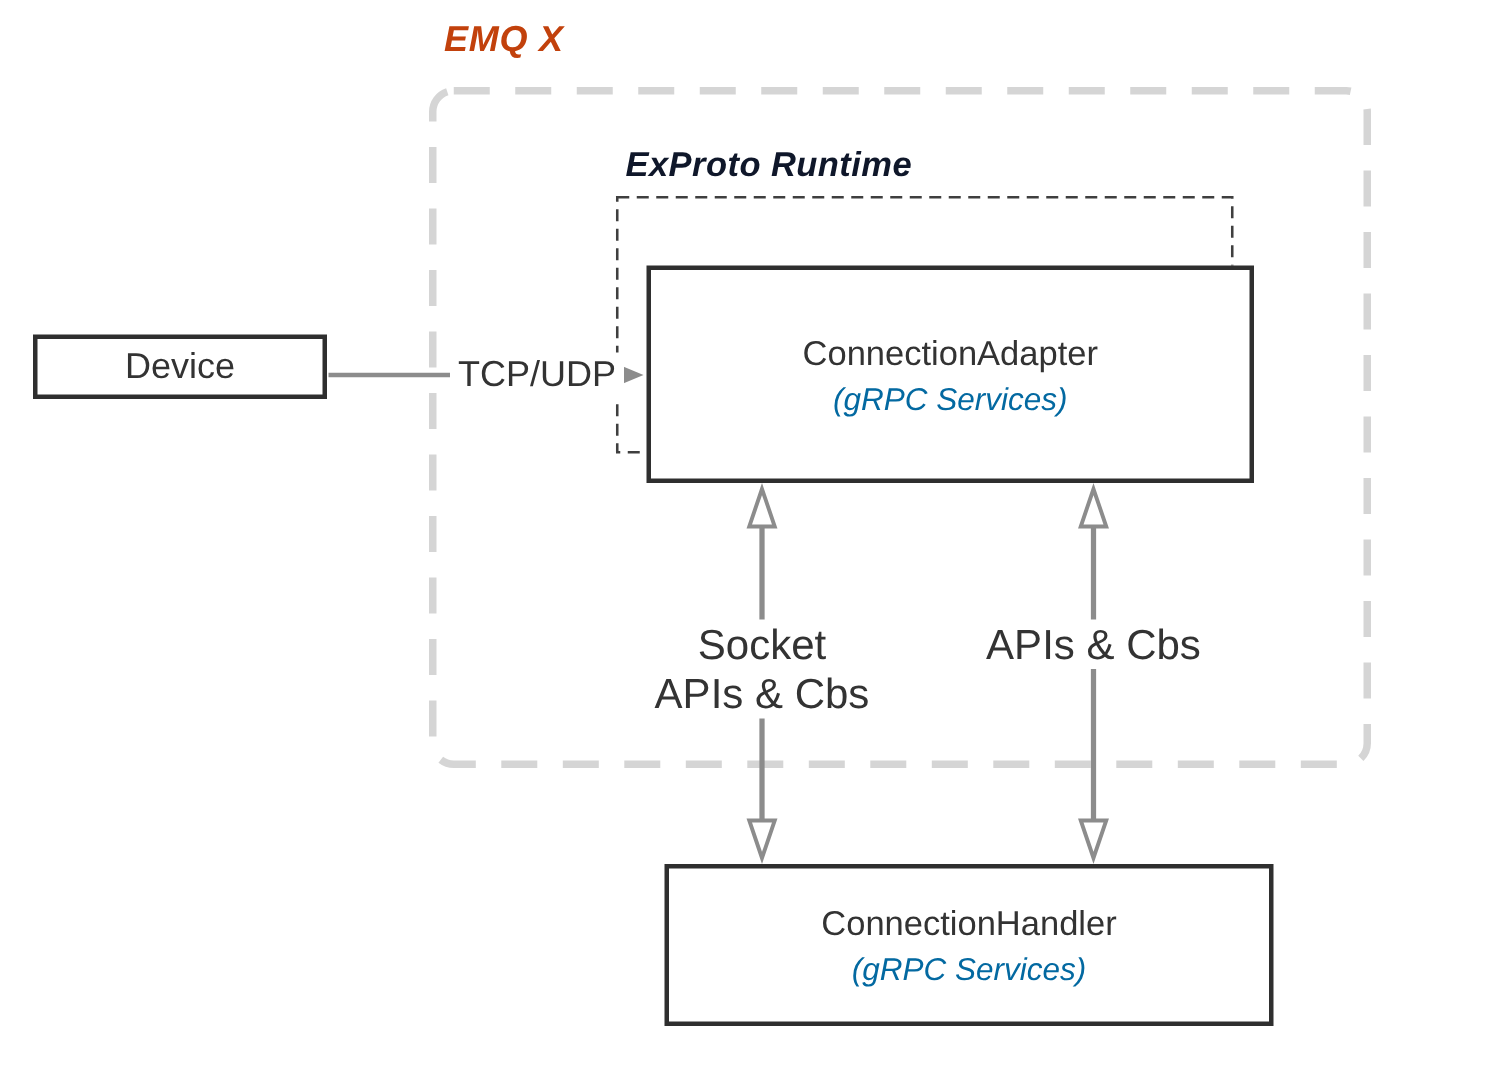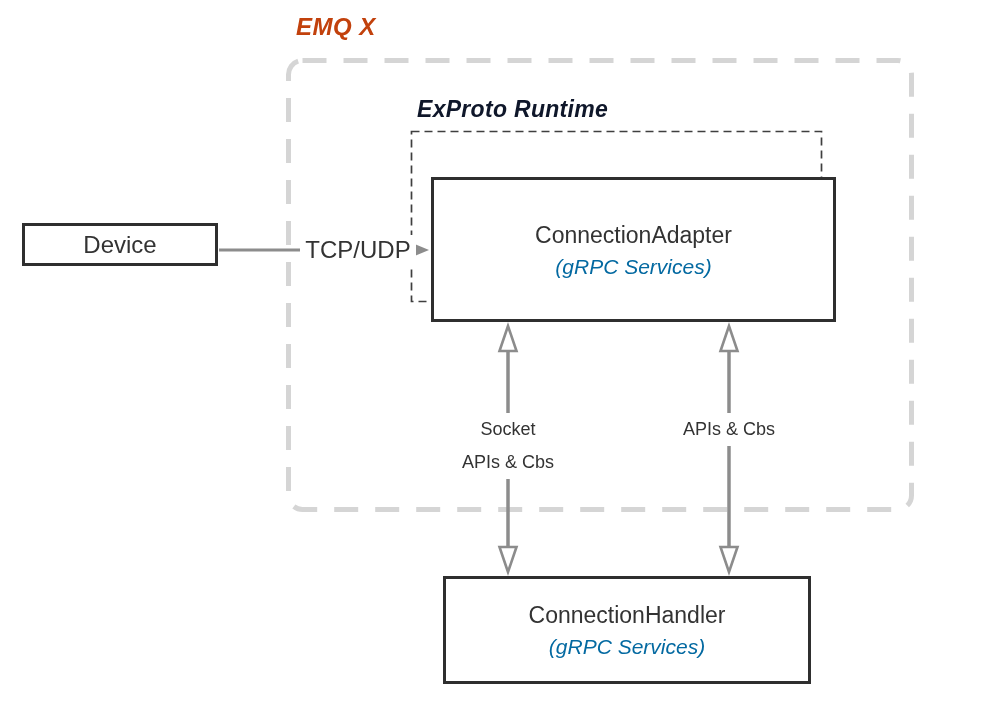--- a/index.html
+++ b/index.html
@@ -71,21 +71,21 @@
     background: #ffffff;
     text-align: center;
     color: #333333;
     white-space: nowrap;
   }
   #tcp-udp-label {
     font-size: 24px;
     line-height: 30px;
   }
   .vertical-edge-label {
-    font-size: 18px;
+    font-size: 28px;
     line-height: 33px;
   }
 </style>
 </head>
 <body>
 
 <div id="canvas">
 
   <svg id="connector-layer" viewBox="0 0 996 716" xmlns="http://www.w3.org/2000/svg">
 
@@ -117,21 +117,21 @@
 
   <div class="node-box" id="device-box" style="left:22px; top:223px; width:196px; height:43px;">
     <div class="node-label">Device</div>
   </div>
 
   <div class="node-box" style="left:431px; top:177px; width:405px; height:145px;">
     <div class="node-label">ConnectionAdapter</div>
     <div class="node-sublabel">(gRPC Services)</div>
   </div>
 
-  <div class="node-box" style="left:443px; top:576px; width:368px; height:108px;">
+  <div class="node-box" style="left:443px; top:576px; width:406px; height:108px;">
     <div class="node-label">ConnectionHandler</div>
     <div class="node-sublabel">(gRPC Services)</div>
   </div>
 
   <div class="edge-label" id="tcp-udp-label" style="left:268px; top:235px; width:116px;margin-left:32px;">TCP/UDP</div>
 
   <div class="edge-label vertical-edge-label" style="left:436px; top:413px; width:144px;">
     <div>Socket</div>
     <div>APIs &amp; Cbs</div>
   </div>

